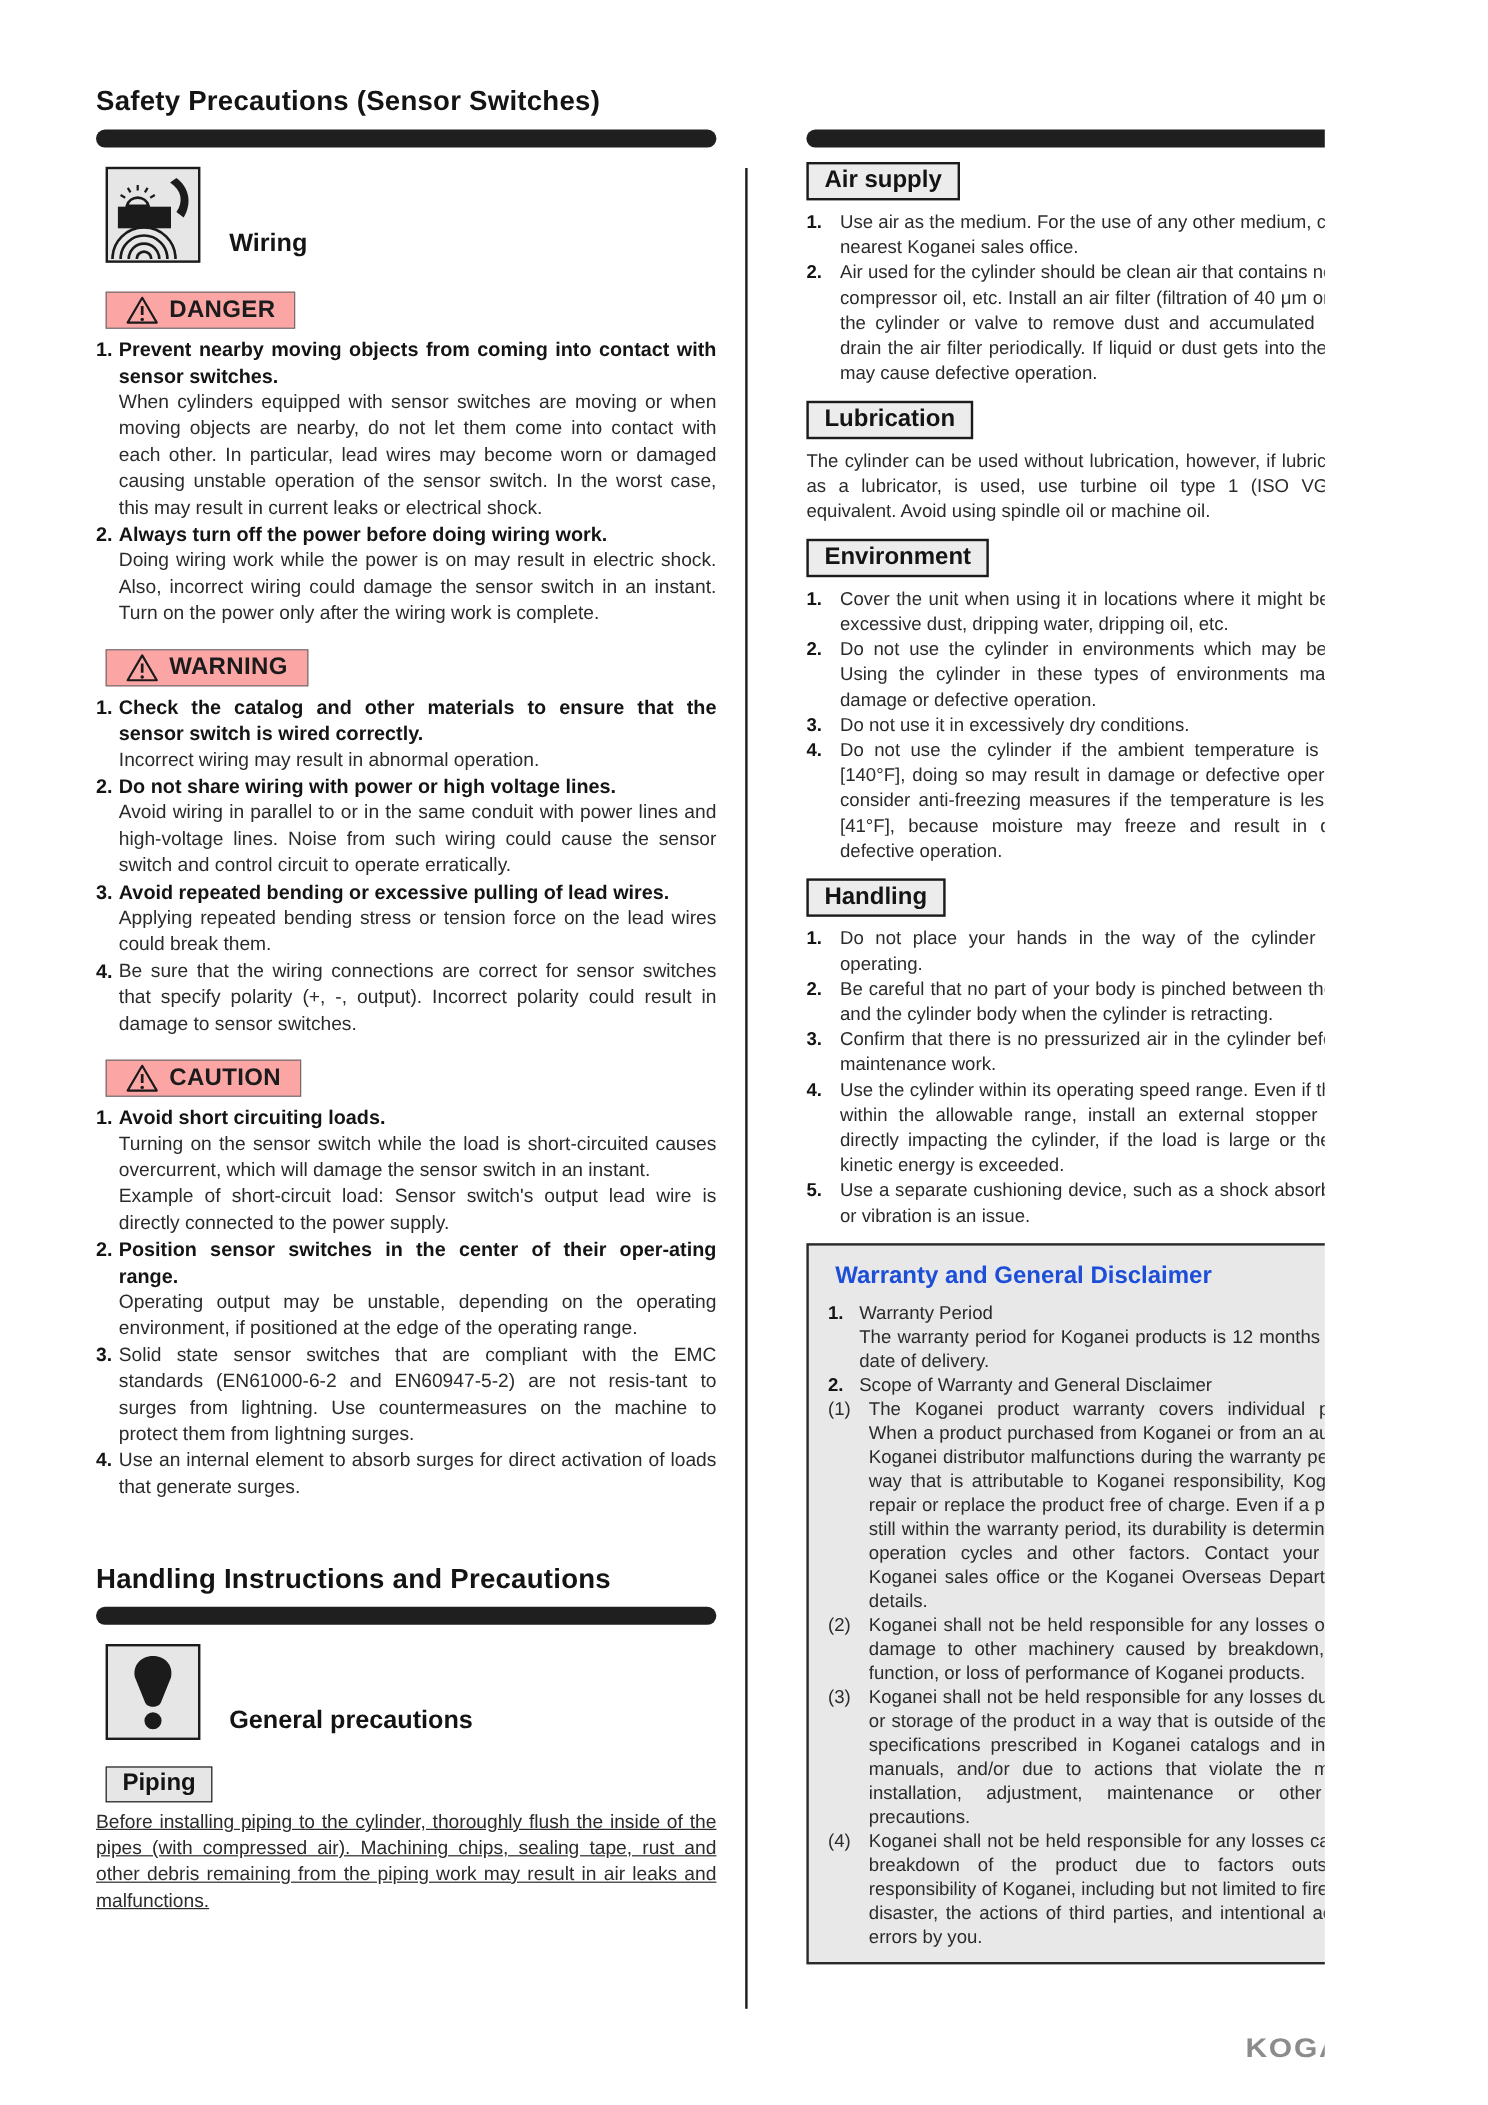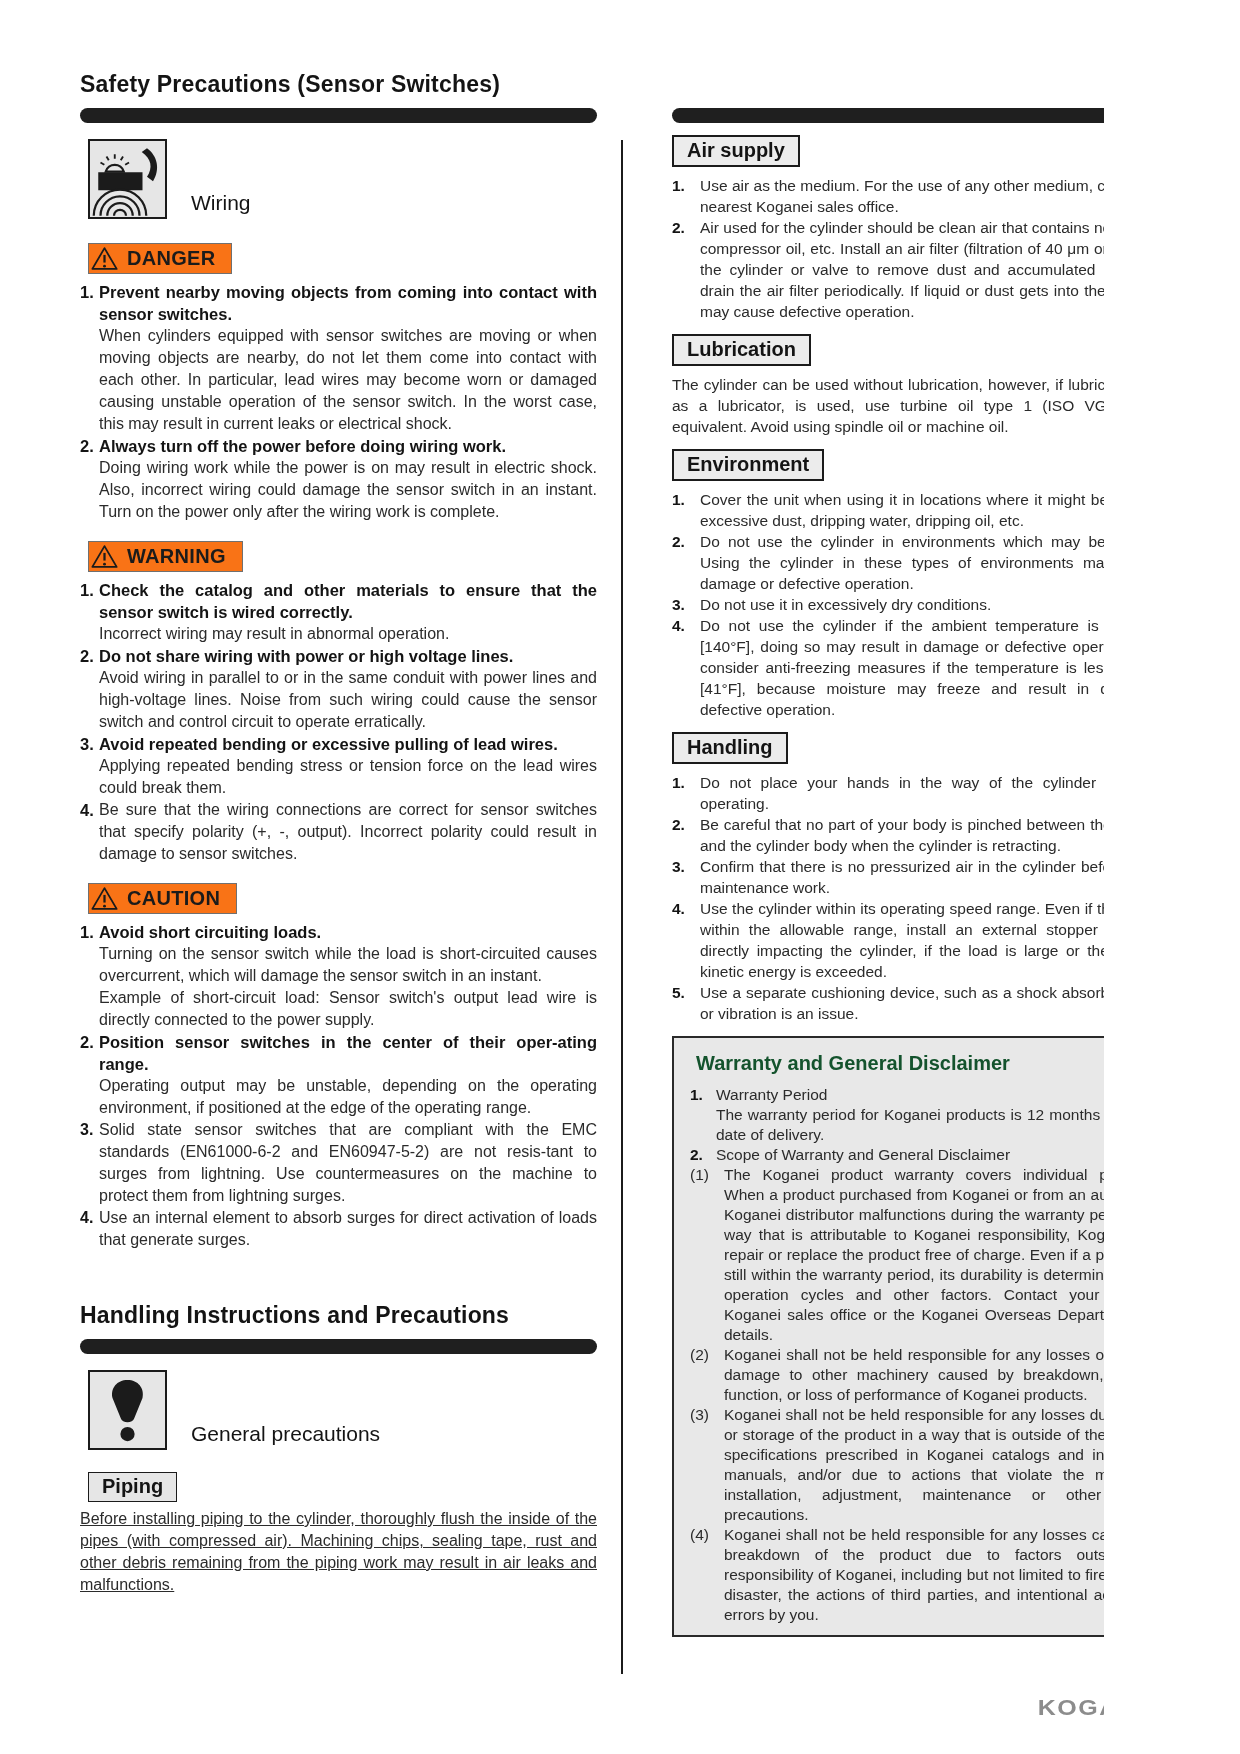--- a/index.html
+++ b/index.html
@@ -13,24 +13,24 @@
   .divider { position:absolute; left:621px; top:140px; width:2px; height:1534px; background:#1b1b1b; }
 
   .h1 { font-size:23px; line-height:29px; font-weight:bold; color:#141414; margin:0 0 9px 0; letter-spacing:0.2px; }
   .h1.second { margin-top:50px; }
   .bar { height:15px; background:#1f1f1f; border-radius:8px; }
   .bar.right-bar { margin-top:38px; }
 
   .icon-row { display:flex; align-items:flex-end; margin:16px 0 6px 8px; }
   .pict { width:79px; height:80px; background:#e6e6e6; border:2px solid #1b1b1b; box-sizing:border-box; }
   .pict svg { display:block; width:100%; height:100%; }
-  .icon-label { font-size:21px; font-weight:normal; color:#141414; margin-left:24px; margin-bottom:4px; }
+  .icon-label { font-size:21px; font-weight:bold; color:#141414; margin-left:24px; margin-bottom:4px; }
 
   .haz-badge { display:inline-flex; align-items:center; gap:9px; border:1px solid #707070;
-    background:#f97316; padding:2px 16px 2px 2px; margin:18px 0 7px 8px; }
+    background:#fca5a5; padding:2px 16px 2px 16px; margin:18px 0 7px 8px; }
   .haz-badge .haz-text { font-size:20px; font-weight:bold; color:#1b1b1b; letter-spacing:0.3px; }
   .warn-tri { width:27px; height:25px; }
 
   .sec-badge { display:inline-block; border:2px solid #1b1b1b; background:#ececec;
     padding:2px 13px 3px; font-size:20px; font-weight:bold; color:#141414; margin:12px 0 8px; }
   .sec-badge.piping { border-width:1px; background:#e6e6e6; margin:16px 0 6px 8px; }
 
   .jt { text-align:justify; white-space:pre-line; }
   .col-left .jt { font-size:16px; line-height:22px; }
   .li { display:flex; }
@@ -38,21 +38,21 @@
   .col-left .li .num { flex:0 0 19px; font-size:16px; line-height:22px; }
   .col-left .li .num.btit { font-size:16.5px; }
   .li-body { flex:1; min-width:0; }
   .li-title { font-weight:bold; color:#141414; font-size:16.5px; line-height:22px; text-align:justify; white-space:pre-line; }
 
   .col-right .jt { font-size:15.5px; line-height:21px; }
   .col-right .li .num { flex:0 0 28px; font-size:15.5px; line-height:21px; }
   .lede { margin:0;text-decoration:underline; }
 
   .warranty { border:2px solid #2a2a2a; background:#e8e8e8; padding:12px 16px 10px; margin-top:12px; box-sizing:border-box; }
-  .warranty h2 { margin:2px 0 10px 6px; font-size:20px; color:#14532d; }
+  .warranty h2 { margin:2px 0 10px 6px; font-size:20px; color:#1d4ed8; }
   .warranty .jt { font-size:15.5px; line-height:20px; }
   .w-li { display:flex; }
   .w-li .wnum { flex:0 0 26px; font-weight:bold; font-size:15.5px; line-height:20px; color:#141414; }
   .w-li.paren .wnum { flex:0 0 34px; font-weight:normal; color:#2b2b2b; }
   .w-title { font-size:15.5px; line-height:20px; }
 
   .footer-logo { position:absolute; top:1694px; left:1005px; width:160px; text-align:right;
     font-size:25px; font-weight:800; color:#8c8c8c; letter-spacing:1.5px; transform:scaleY(0.9); transform-origin:top; }
   .pageno { position:absolute; top:1691px; left:1177px; width:27px; height:27px; border-radius:50%;
     background:#701a75; color:#ffffff; font-size:14px; font-weight:bold;

